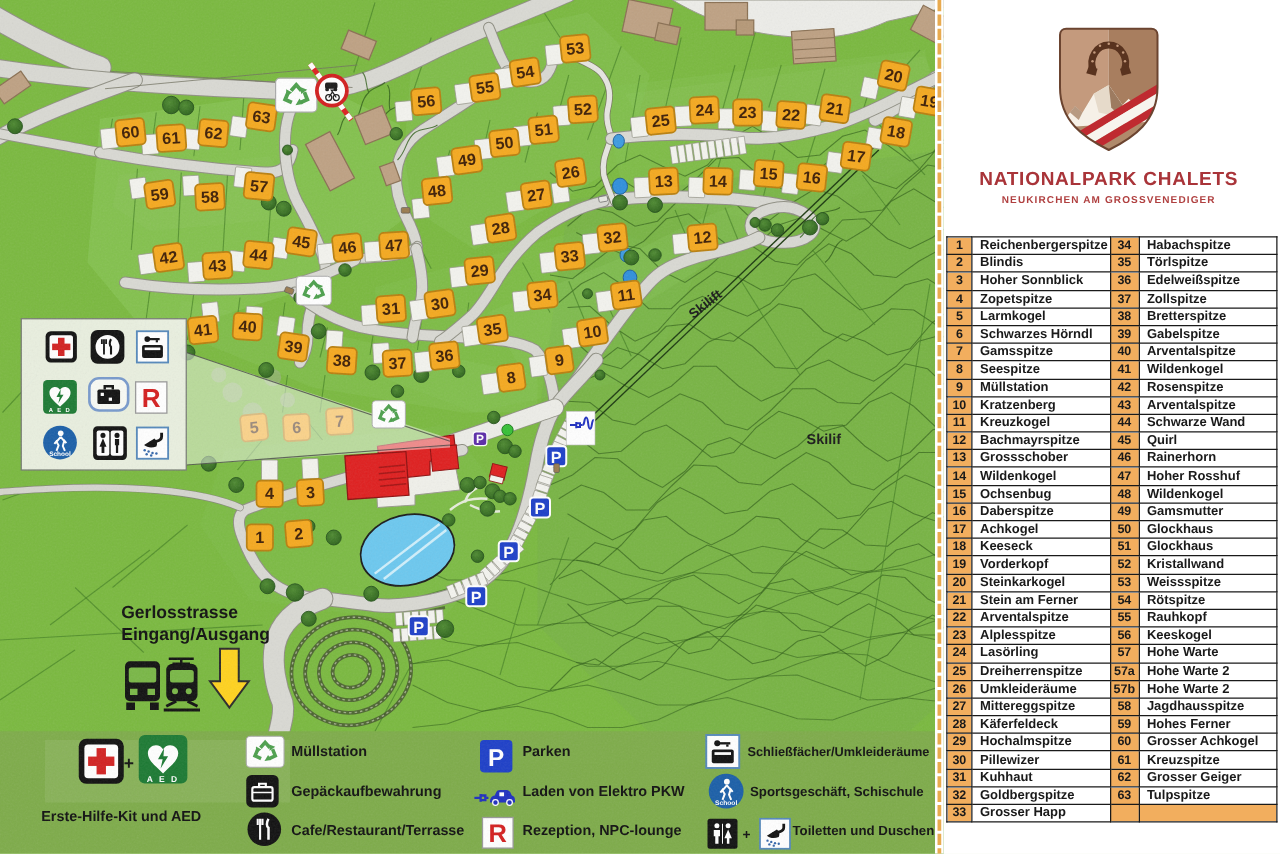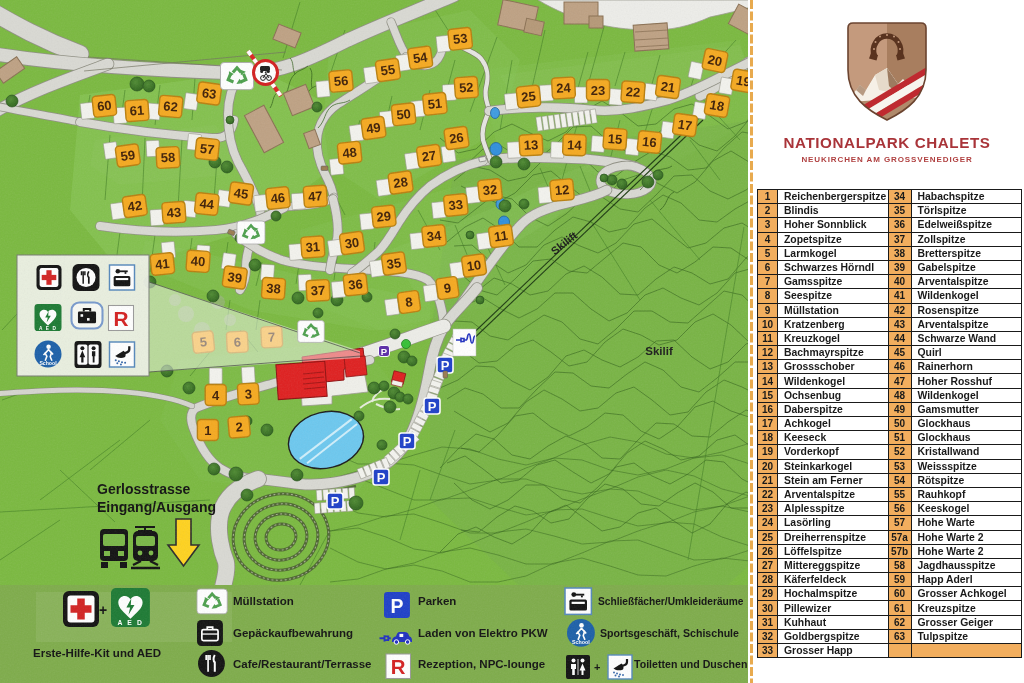--- a/index.html
+++ b/index.html
@@ -1128,35 +1128,35 @@
           <td class="nm">Hohe Warte</td>
         </tr>
         <tr>
           <td class="num">25</td>
           <td class="nm">Dreiherrenspitze</td>
           <td class="num">57a</td>
           <td class="nm">Hohe Warte 2</td>
         </tr>
         <tr>
           <td class="num">26</td>
-          <td class="nm">Löffelspitze</td>
+          <td class="nm">Umkleideräume</td>
           <td class="num">57b</td>
           <td class="nm">Hohe Warte 2</td>
         </tr>
         <tr>
           <td class="num">27</td>
           <td class="nm">Mittereggspitze</td>
           <td class="num">58</td>
           <td class="nm">Jagdhausspitze</td>
         </tr>
         <tr>
           <td class="num">28</td>
           <td class="nm">Käferfeldeck</td>
           <td class="num">59</td>
-          <td class="nm">Happ Aderl</td>
+          <td class="nm">Hohes Ferner</td>
         </tr>
         <tr>
           <td class="num">29</td>
           <td class="nm">Hochalmspitze</td>
           <td class="num">60</td>
           <td class="nm">Grosser Achkogel</td>
         </tr>
         <tr>
           <td class="num">30</td>
           <td class="nm">Pillewizer</td>

